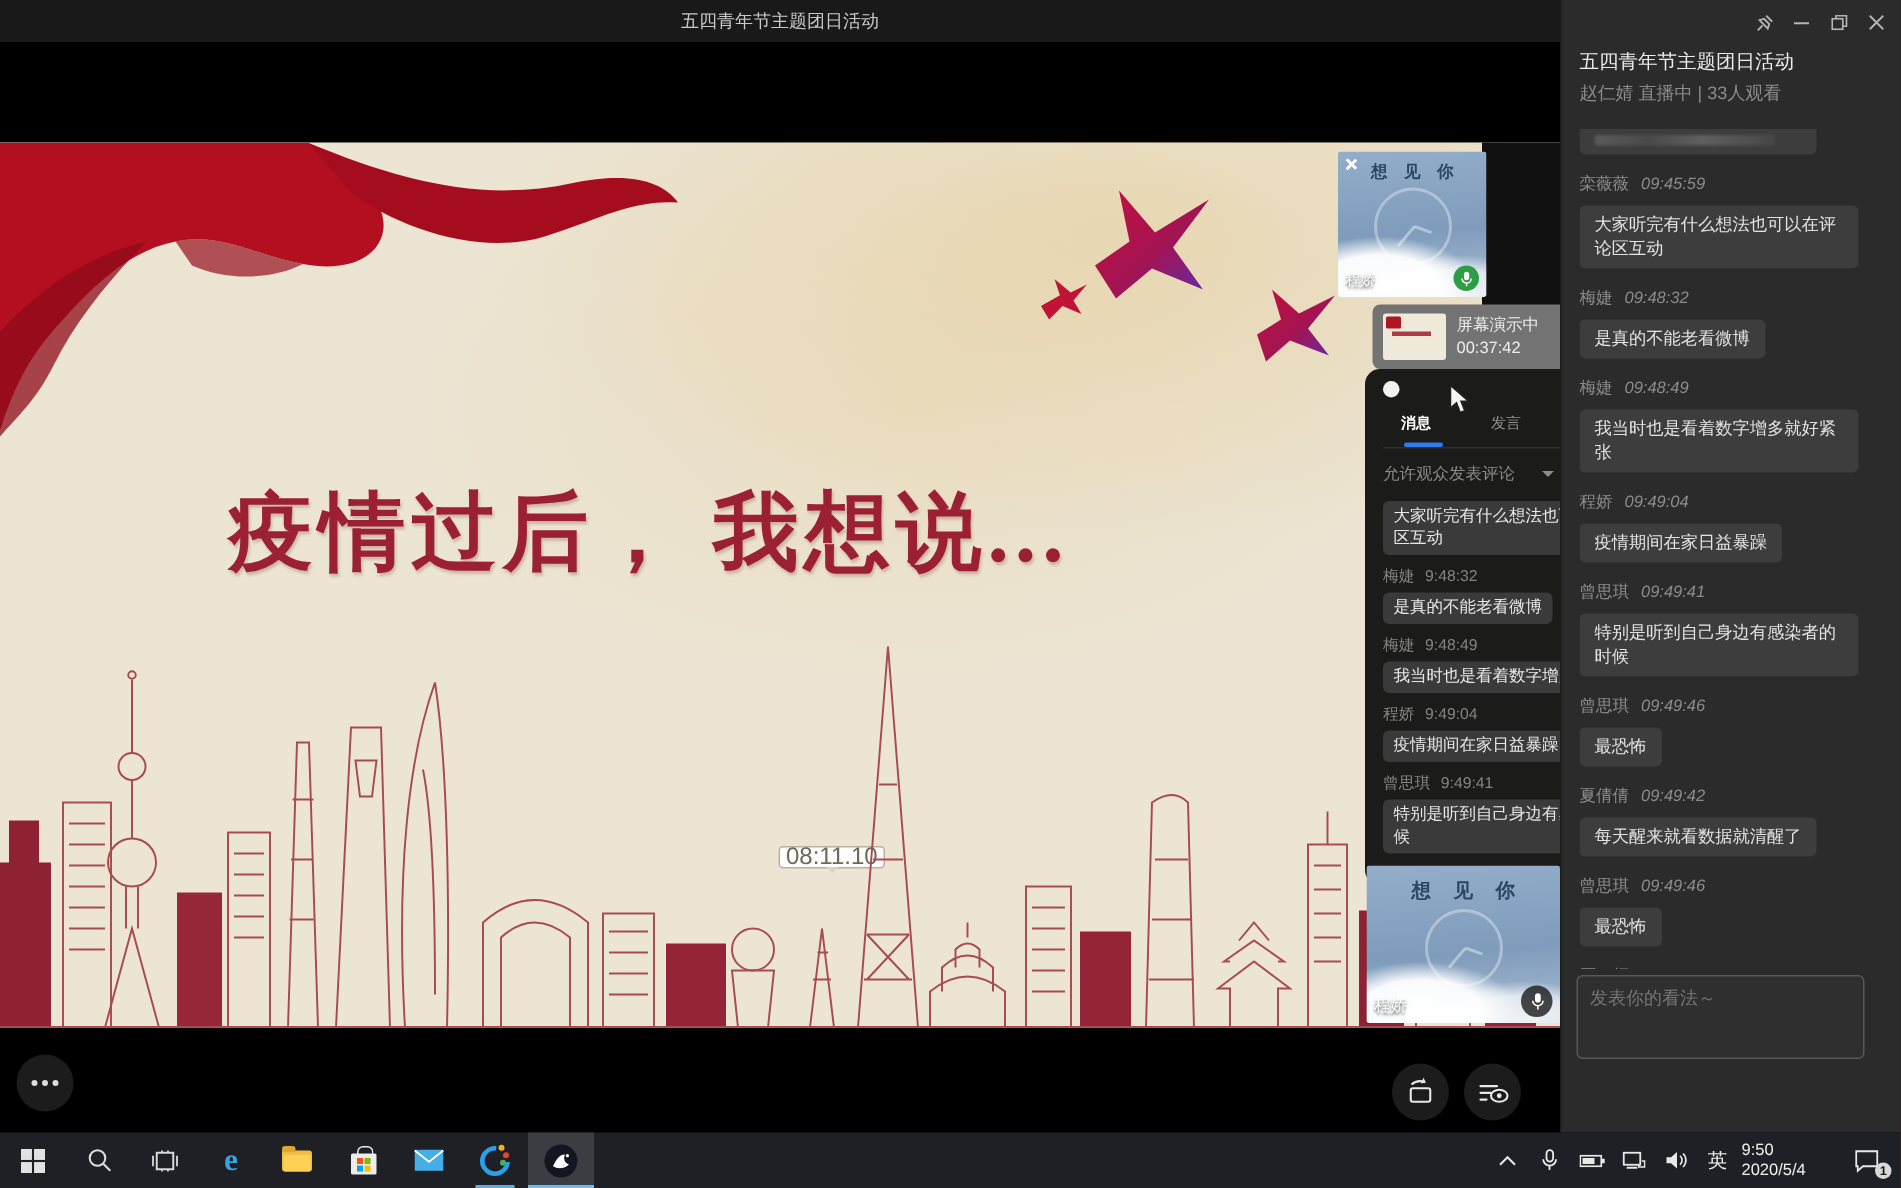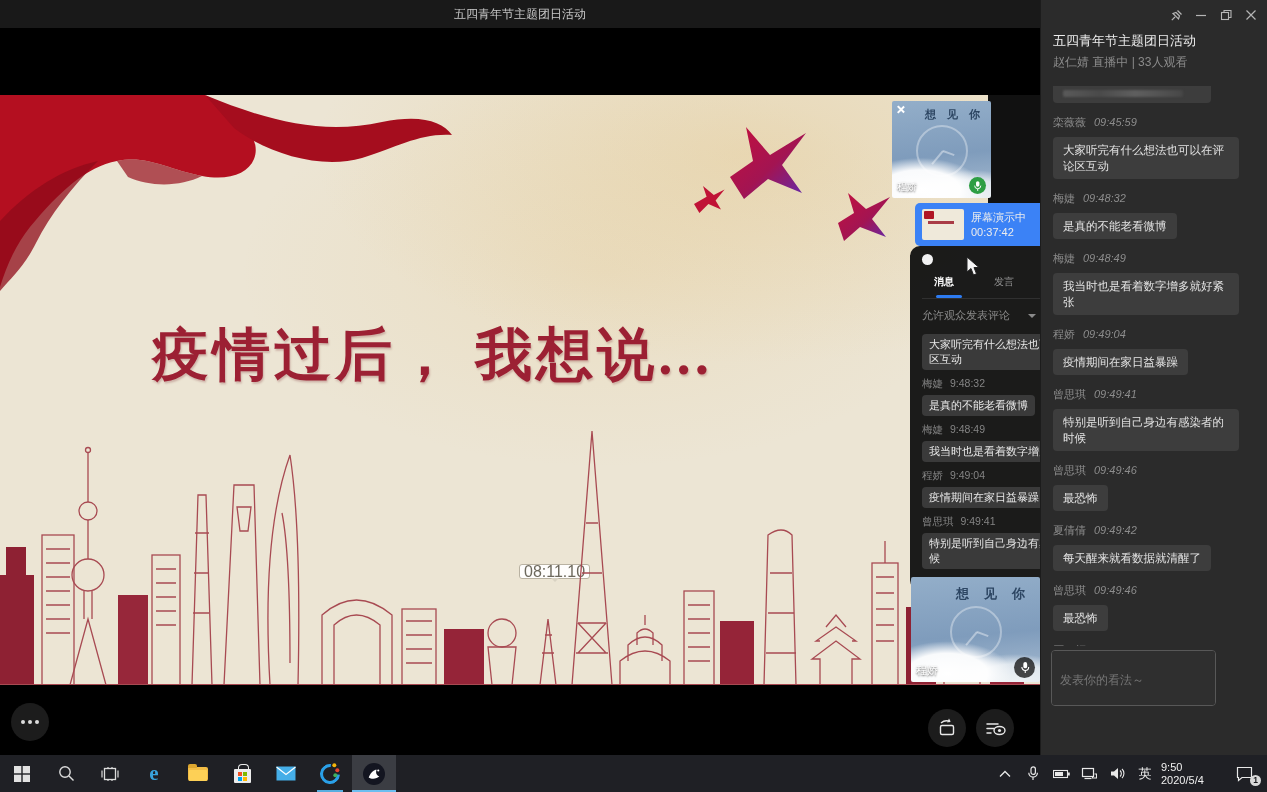--- a/index.html
+++ b/index.html
@@ -31,42 +31,42 @@
   .dark-patch { position:absolute; left:988px; top:95px; width:52px; height:112px; background:#111; }
 
   
   .vtile { position:absolute; overflow:hidden; border-radius:2px;
     background:
       radial-gradient(ellipse 90px 45px at 28% 92%, #ffffff 0%, rgba(255,255,255,.95) 45%, transparent 72%),
       radial-gradient(ellipse 90px 40px at 80% 100%, #eef2f5 0%, rgba(240,244,247,.8) 45%, transparent 70%),
       linear-gradient(175deg,#93aec9 0%, #7f9cbc 55%, #a9bdd2 100%); }
   .vtile-top { left:892px; top:101px; width:99px; height:97px; z-index:3; }
   .vtile-bottom { left:911px; top:577px; width:129px; height:105px; z-index:6; }
-  .poster-title { position:absolute; top:6px; left:0; right:0; text-align:right; color:#2c4562;
+  .poster-title { position:absolute; top:6px; left:0; right:0; text-align:center; color:#2c4562;
     font-size:11px; letter-spacing:11px; text-indent:11px; font-weight:700; }
   .vtile-bottom .poster-title { font-size:13px; letter-spacing:15px; text-indent:15px; top:8px; }
   .poster-clock { position:absolute; left:50%; top:52%; width:52px; height:52px; margin:-26px 0 0 -26px;
     border:2px solid rgba(255,255,255,.35); border-radius:50%; }
   .poster-clock:before { content:""; position:absolute; left:50%; top:50%; width:2px; height:17px;
     background:rgba(255,255,255,.4); transform:rotate(40deg); transform-origin:top center; }
   .poster-clock:after { content:""; position:absolute; left:50%; top:50%; width:2px; height:12px;
     background:rgba(255,255,255,.4); transform:rotate(-70deg); transform-origin:top center; }
   .vname { position:absolute; left:5px; bottom:4px; color:#fff; font-size:10px;
     text-shadow:0 1px 2px rgba(0,0,0,.7); }
   .vmic { position:absolute; right:5px; bottom:4px; width:17px; height:17px; border-radius:50%;
     display:flex; align-items:center; justify-content:center; }
   .vmic.green { background:#2e9e44; }
   .vmic.dark { background:rgba(20,20,20,.78); width:21px; height:21px; }
   .vclose { position:absolute; left:4px; top:4px; width:9px; height:9px; cursor:pointer; }
   .vclose:before,.vclose:after { content:""; position:absolute; left:4px; top:0; width:1.5px; height:9px;
     background:#fff; }
   .vclose:before { transform:rotate(45deg);} .vclose:after { transform:rotate(-45deg); }
 
   
-  .share-ind { position:absolute; left:915px; top:203px; width:125px; height:43px; background:#3b82f6;
+  .share-ind { position:absolute; left:915px; top:203px; width:125px; height:43px; background:#737373;
     border-radius:5px 0 0 5px; display:flex; align-items:center; gap:7px; padding:0 7px; z-index:3; }
   .share-thumb { width:42px; height:31px; background:#efe9da; border-radius:2px; position:relative; overflow:hidden; flex:0 0 auto; }
   .share-thumb i { position:absolute; left:6px; top:12px; width:26px; height:3px; background:#a93c46; }
   .share-thumb b { position:absolute; left:2px; top:2px; width:10px; height:8px; background:#b01524; border-radius:1px; }
   .share-texts { font-size:11px; line-height:15px; color:#ededed; white-space:nowrap; }
 
   
   .float-panel { position:absolute; left:910px; top:246px; width:200px; height:344px;
     background:rgba(16,16,16,.95); border-radius:10px 0 0 10px; z-index:2; overflow:hidden;
     padding:8px 0 0 12px; }
@@ -105,22 +105,22 @@
   .sb-subtitle { position:absolute; left:12px; top:54px; font-size:12px; color:#8b8b8b; }
   .sb-msgs { position:absolute; left:12px; top:86px; width:205px; height:560px; overflow:hidden; }
   .partial-bubble { width:158px; height:17px; background:#3d3d3d; border-radius:0 0 4px 4px; overflow:hidden; position:relative; }
   .partial-bubble:before { content:""; position:absolute; left:10px; top:4px; width:120px; height:7px;
     background:linear-gradient(90deg,#5a5a5a,#4a4a4a 30%,#5f5f5f 60%,#474747); filter:blur(1px); border-radius:2px; }
   .m-nt { font-size:11px; color:#8c8c8c; margin-top:12px; }
   .m-nt .t { margin-left:8px;font-style:italic; }
   .m-bubble { display:inline-block; margin-top:7px; background:#3d3d3d; border-radius:4px;
     padding:5px 10px; font-size:11.5px; line-height:16px; color:#e3e3e3; max-width:186px; }
 
-  .composer { position:absolute; left:10px; top:650px; width:165px; height:56px; background:#2f2f2f;
-    border:1px solid #585858; border-radius:4px; color:#fde047; font-size:12px; padding:21px 8px;
+  .composer { position:absolute; left:10px; top:650px; width:192px; height:56px; background:#2f2f2f;
+    border:1px solid #585858; border-radius:4px; color:#fde047; font-size:12px; padding:6px 8px;
     resize:none; outline:none; font-family:"Liberation Sans",sans-serif; }
   .composer::placeholder { color:#757575; }
   .composer-row { position:absolute; left:10px; top:718px; width:207px; display:flex;
     justify-content:space-between; align-items:center; }
   .raise-btn { display:flex; align-items:center; gap:5px; background:#383838; border-radius:14px;
     padding:5px 12px 5px 8px; color:#e9e9e9; font-size:12px; cursor:pointer; }
   .send-btn { background:#4a4a4c; border-radius:14px; padding:6px 17px; color:#8f8f93; font-size:12px; cursor:pointer; }
 
   
   .taskbar { position:absolute; left:0; top:755px; width:1267px; height:37px; background:#1f2025;

